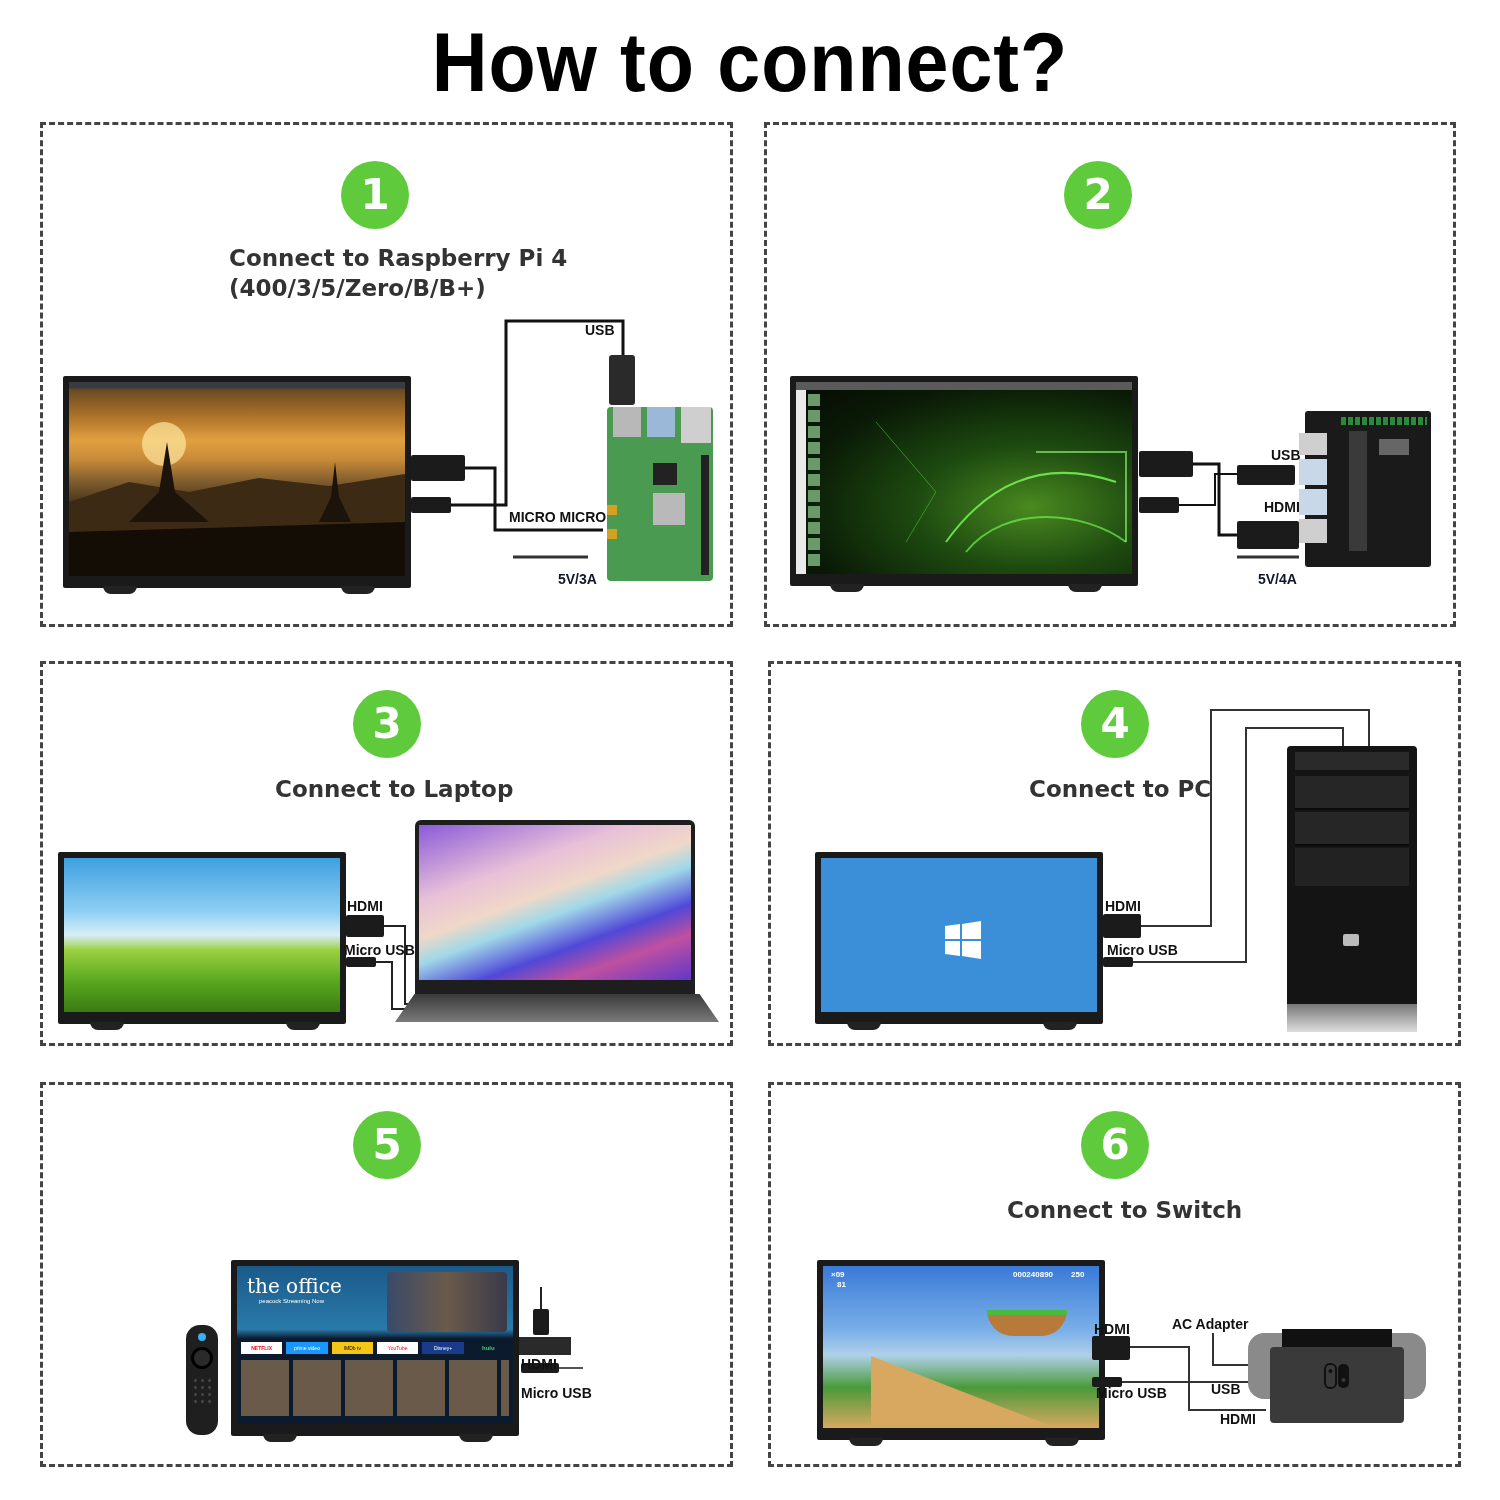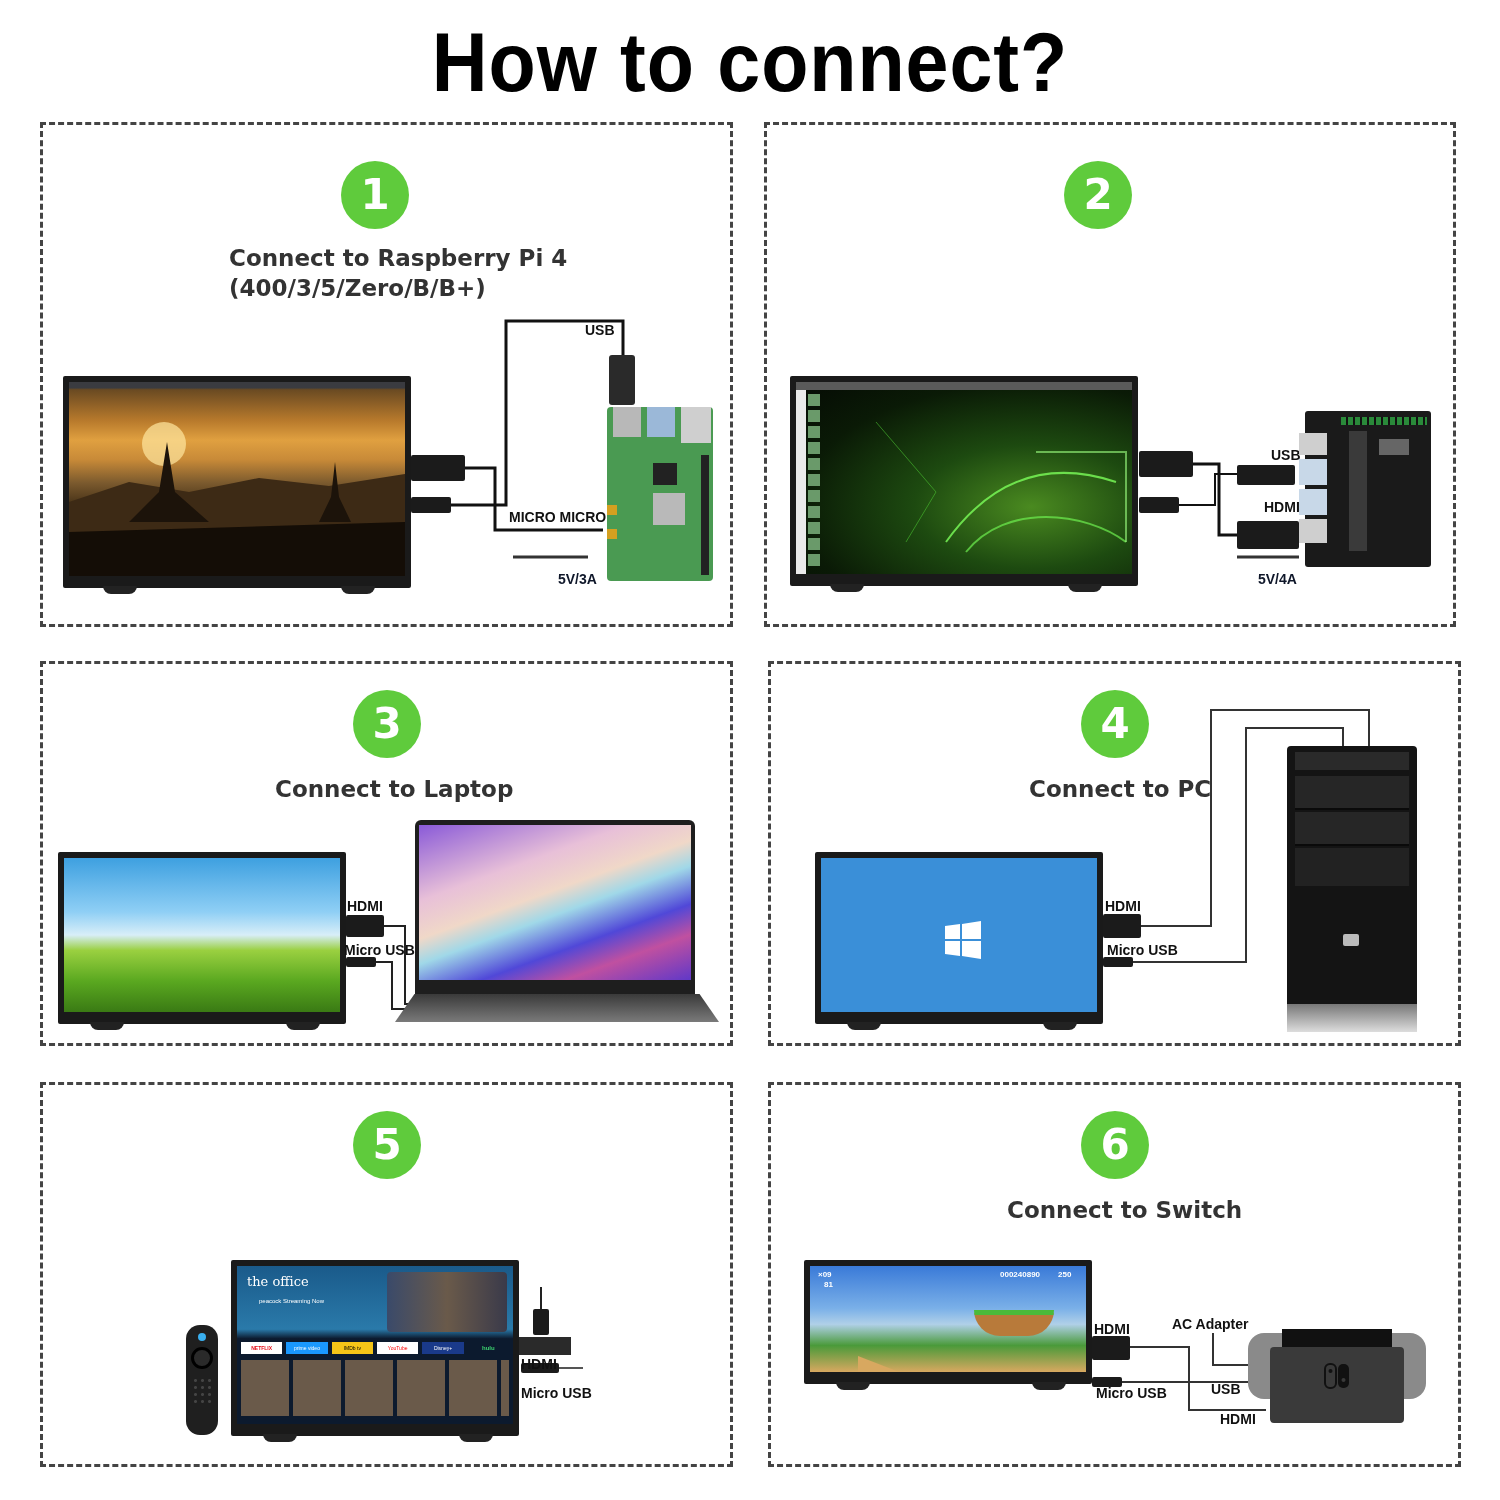--- a/index.html
+++ b/index.html
@@ -208,21 +208,21 @@
   <div class="badge" style="left:310px;top:26px;background:#5fcb3c;">5</div>
 
   <div style="position:absolute;left:143px;top:240px;width:32px;height:110px;background:#1f1f1f;border-radius:14px;">
     <div style="position:absolute;left:12px;top:8px;width:8px;height:8px;border-radius:50%;background:#3ab0f0;"></div>
     <div style="position:absolute;left:5px;top:22px;width:22px;height:22px;border-radius:50%;border:3px solid #000;background:#2a2a2a;"></div>
     <div style="position:absolute;left:6px;top:52px;width:20px;height:30px;background:radial-gradient(circle,#444 1px,transparent 2px) 0 0/7px 7px;"></div>
   </div>
 
   <div class="monitor" style="left:188px;top:175px;width:288px;height:176px;">
     <div class="screen" style="background:linear-gradient(180deg,#1a5a8a 0%,#2a7aaa 40%,#0c1a2e 46%,#0c1a2e 100%);">
-      <div class="label" style="left:10px;top:8px;font-size:13px;font-weight:normal;color:#fff;font-family:'DejaVu Serif',serif;text-align:center;">the office</div>
+      <div class="label" style="left:10px;top:8px;font-size:20px;font-weight:normal;color:#fff;font-family:'DejaVu Serif',serif;text-align:center;">the office</div>
       <div class="label" style="left:22px;top:32px;font-size:6px;color:#fff;font-weight:normal;">peacock Streaming Now</div>
       <div style="position:absolute;left:150px;top:6px;width:120px;height:60px;background:linear-gradient(90deg,#3a4a6a,#6a5a4a,#3a3a4a);border-radius:4px;"></div>
       <div style="position:absolute;left:4px;top:76px;right:4px;height:12px;display:flex;gap:4px;">
         <span style="flex:1;background:#fff;font-size:5px;color:#e50914;text-align:center;line-height:12px;font-weight:bold;">NETFLIX</span>
         <span style="flex:1;background:#1a98ff;font-size:5px;color:#fff;text-align:center;line-height:12px;">prime video</span>
         <span style="flex:1;background:#f5c518;font-size:5px;color:#000;text-align:center;line-height:12px;">IMDb tv</span>
         <span style="flex:1;background:#fff;font-size:5px;color:#f00;text-align:center;line-height:12px;">YouTube</span>
         <span style="flex:1;background:#1a3a8a;font-size:5px;color:#fff;text-align:center;line-height:12px;">Disney+</span>
         <span style="flex:1;background:#0c1a2e;font-size:6px;color:#3bd16f;text-align:center;line-height:12px;font-weight:bold;">hulu</span>
       </div>
@@ -241,21 +241,21 @@
   <div class="plug musb" style="left:478px;top:278px;width:38px;height:10px;"></div>
 
   <div class="label" style="left:478px;top:271px;">HDMI</div>
   <div class="label" style="left:478px;top:300px;">Micro USB</div>
 </div>
 
 <div class="panel p6">
   <div class="badge" style="left:310px;top:26px;background:#5fcb3c;">6</div>
   <div class="step-title" style="left:236px;top:110px;">Connect to Switch</div>
 
-  <div class="monitor" style="left:33px;top:175px;width:288px;height:124px;">
+  <div class="monitor" style="left:46px;top:175px;width:288px;height:180px;">
     <div class="screen" style="background:linear-gradient(180deg,#3a7ad8 0%,#7ab0e8 40%,#b0d0e8 55%,#4a9a3a 75%,#d8a860 100%);">
       <div class="label" style="left:8px;top:4px;font-size:8px;color:#fff;">×09</div>
       <div class="label" style="left:14px;top:14px;font-size:8px;color:#fff;">81</div>
       <div class="label" style="left:190px;top:4px;font-size:8px;color:#fff;">000240890</div>
       <div class="label" style="left:248px;top:4px;font-size:8px;color:#fff;">250</div>
       <div style="position:absolute;left:164px;top:44px;width:80px;height:26px;background:#b87a3a;border-top:5px solid #4aba3a;border-radius:0 0 30px 30px;"></div>
       <div style="position:absolute;left:48px;top:90px;width:180px;height:70px;background:#d8a860;clip-path:polygon(0 0,100% 100%,0 100%);"></div>
     </div>
     <div class="foot" style="left:32px;"></div>
     <div class="foot" style="left:228px;"></div>

